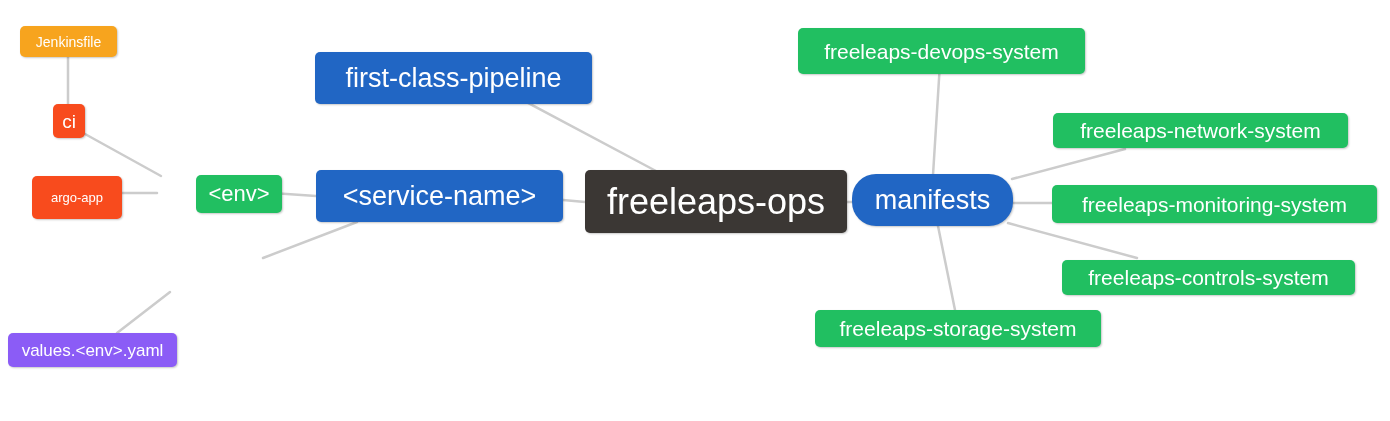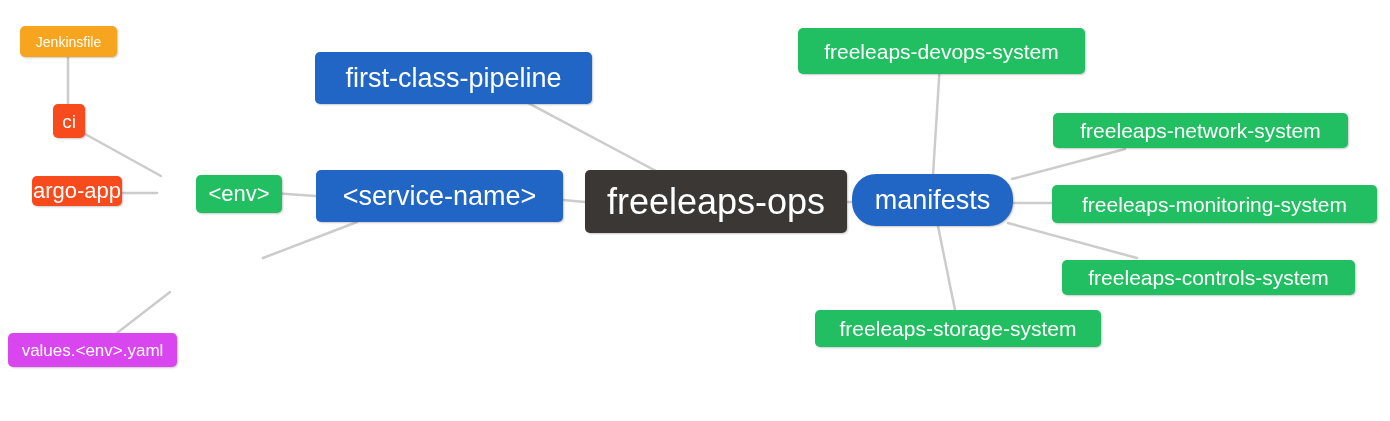--- a/index.html
+++ b/index.html
@@ -33,21 +33,21 @@
     color: #ffffff;
     border-radius: 5px;
     box-shadow: 1px 1px 2px rgba(0,0,0,0.22);
     white-space: nowrap;
     cursor: default;
     line-height: 1;
   }
   
   .n-jenkinsfile { left: 20px;   top: 26px;  width: 97px;  height: 31px; font-size: 14px; }
   .n-ci          { left: 53px;   top: 104px; width: 32px;  height: 34px; font-size: 19px; }
-  .n-argo        { left: 32px;   top: 176px; width: 90px;  height: 30px; font-size: 22px; }
+  .n-argo        { left: 32px;   top: 176px; width: 90px;  height: 43px; font-size: 13px; }
   .n-env         { left: 157px;  top: 175px; width: 86px;  height: 38px; font-size: 22px; }
   .n-helm        { left: 147px;  top: 257px; width: 118px; height: 35px; font-size: 21px; }
   .n-values      { left: 8px;    top: 333px; width: 169px; height: 34px; font-size: 17px; }
   .n-pipeline    { left: 315px;  top: 36px;  width: 277px; height: 52px; font-size: 27px; }
   .n-service     { left: 316px;  top: 170px; width: 247px; height: 52px; font-size: 27px; }
   .n-root        { left: 585px;  top: 170px; width: 262px; height: 63px; font-size: 36px; text-align: center; }
   .n-manifests   { left: 852px;  top: 174px; width: 161px; height: 52px; font-size: 27px; }
   .n-devops      { left: 798px;  top: 28px;  width: 287px; height: 46px; font-size: 21px; }
   .n-network     { left: 1053px; top: 113px; width: 295px; height: 35px; font-size: 21px; }
   .n-monitoring  { left: 1052px; top: 185px; width: 325px; height: 38px; font-size: 21px; }
@@ -73,21 +73,21 @@
     <line x1="1012" y1="179" x2="1125" y2="149" stroke="#cccccc"></line>
     <line x1="1010" y1="203" x2="1052" y2="203" stroke="#cccccc"></line>
     <line x1="1008" y1="223" x2="1137" y2="258" stroke="#cccccc"></line>
     <line x1="938" y1="226" x2="955" y2="310" stroke="#cccccc"></line>
   </svg>
 
   <div class="node n-jenkinsfile" style="background: rgb(247, 164, 30);">Jenkinsfile</div>
   <div class="node n-ci" style="background: rgb(248, 75, 29);">ci</div>
   <div class="node n-argo" style="background: rgb(248, 75, 29);">argo-app</div>
   <div class="node n-env" style="background: rgb(33, 191, 97); margin-left: 39px;">&lt;env&gt;</div>
-  <div class="node n-values" style="background: #d946ef;">values.&lt;env&gt;.yaml</div>
+  <div class="node n-values" style="background: #8b5cf6;">values.&lt;env&gt;.yaml</div>
   <div class="node n-pipeline" style="background: rgb(33, 102, 196); margin-top: 16px;">first-class-pipeline</div>
   <div class="node n-service" style="background: rgb(33, 102, 196);">&lt;service-name&gt;</div>
   <div class="node n-root" style="background: rgb(59, 55, 52);">freeleaps-ops</div>
   <div class="node n-manifests" style="background: rgb(33, 102, 196); border-radius: 24px;">manifests</div>
   <div class="node n-devops" style="background: rgb(33, 191, 97);">freeleaps-devops-system</div>
   <div class="node n-network" style="background: rgb(33, 191, 97);">freeleaps-network-system</div>
   <div class="node n-controls" style="background: rgb(33, 191, 97);">freeleaps-controls-system</div>
   <div class="node n-monitoring" style="background: rgb(33, 191, 97);">freeleaps-monitoring-system</div>
   <div class="node n-storage" style="background: rgb(33, 191, 97);">freeleaps-storage-system</div>
 

